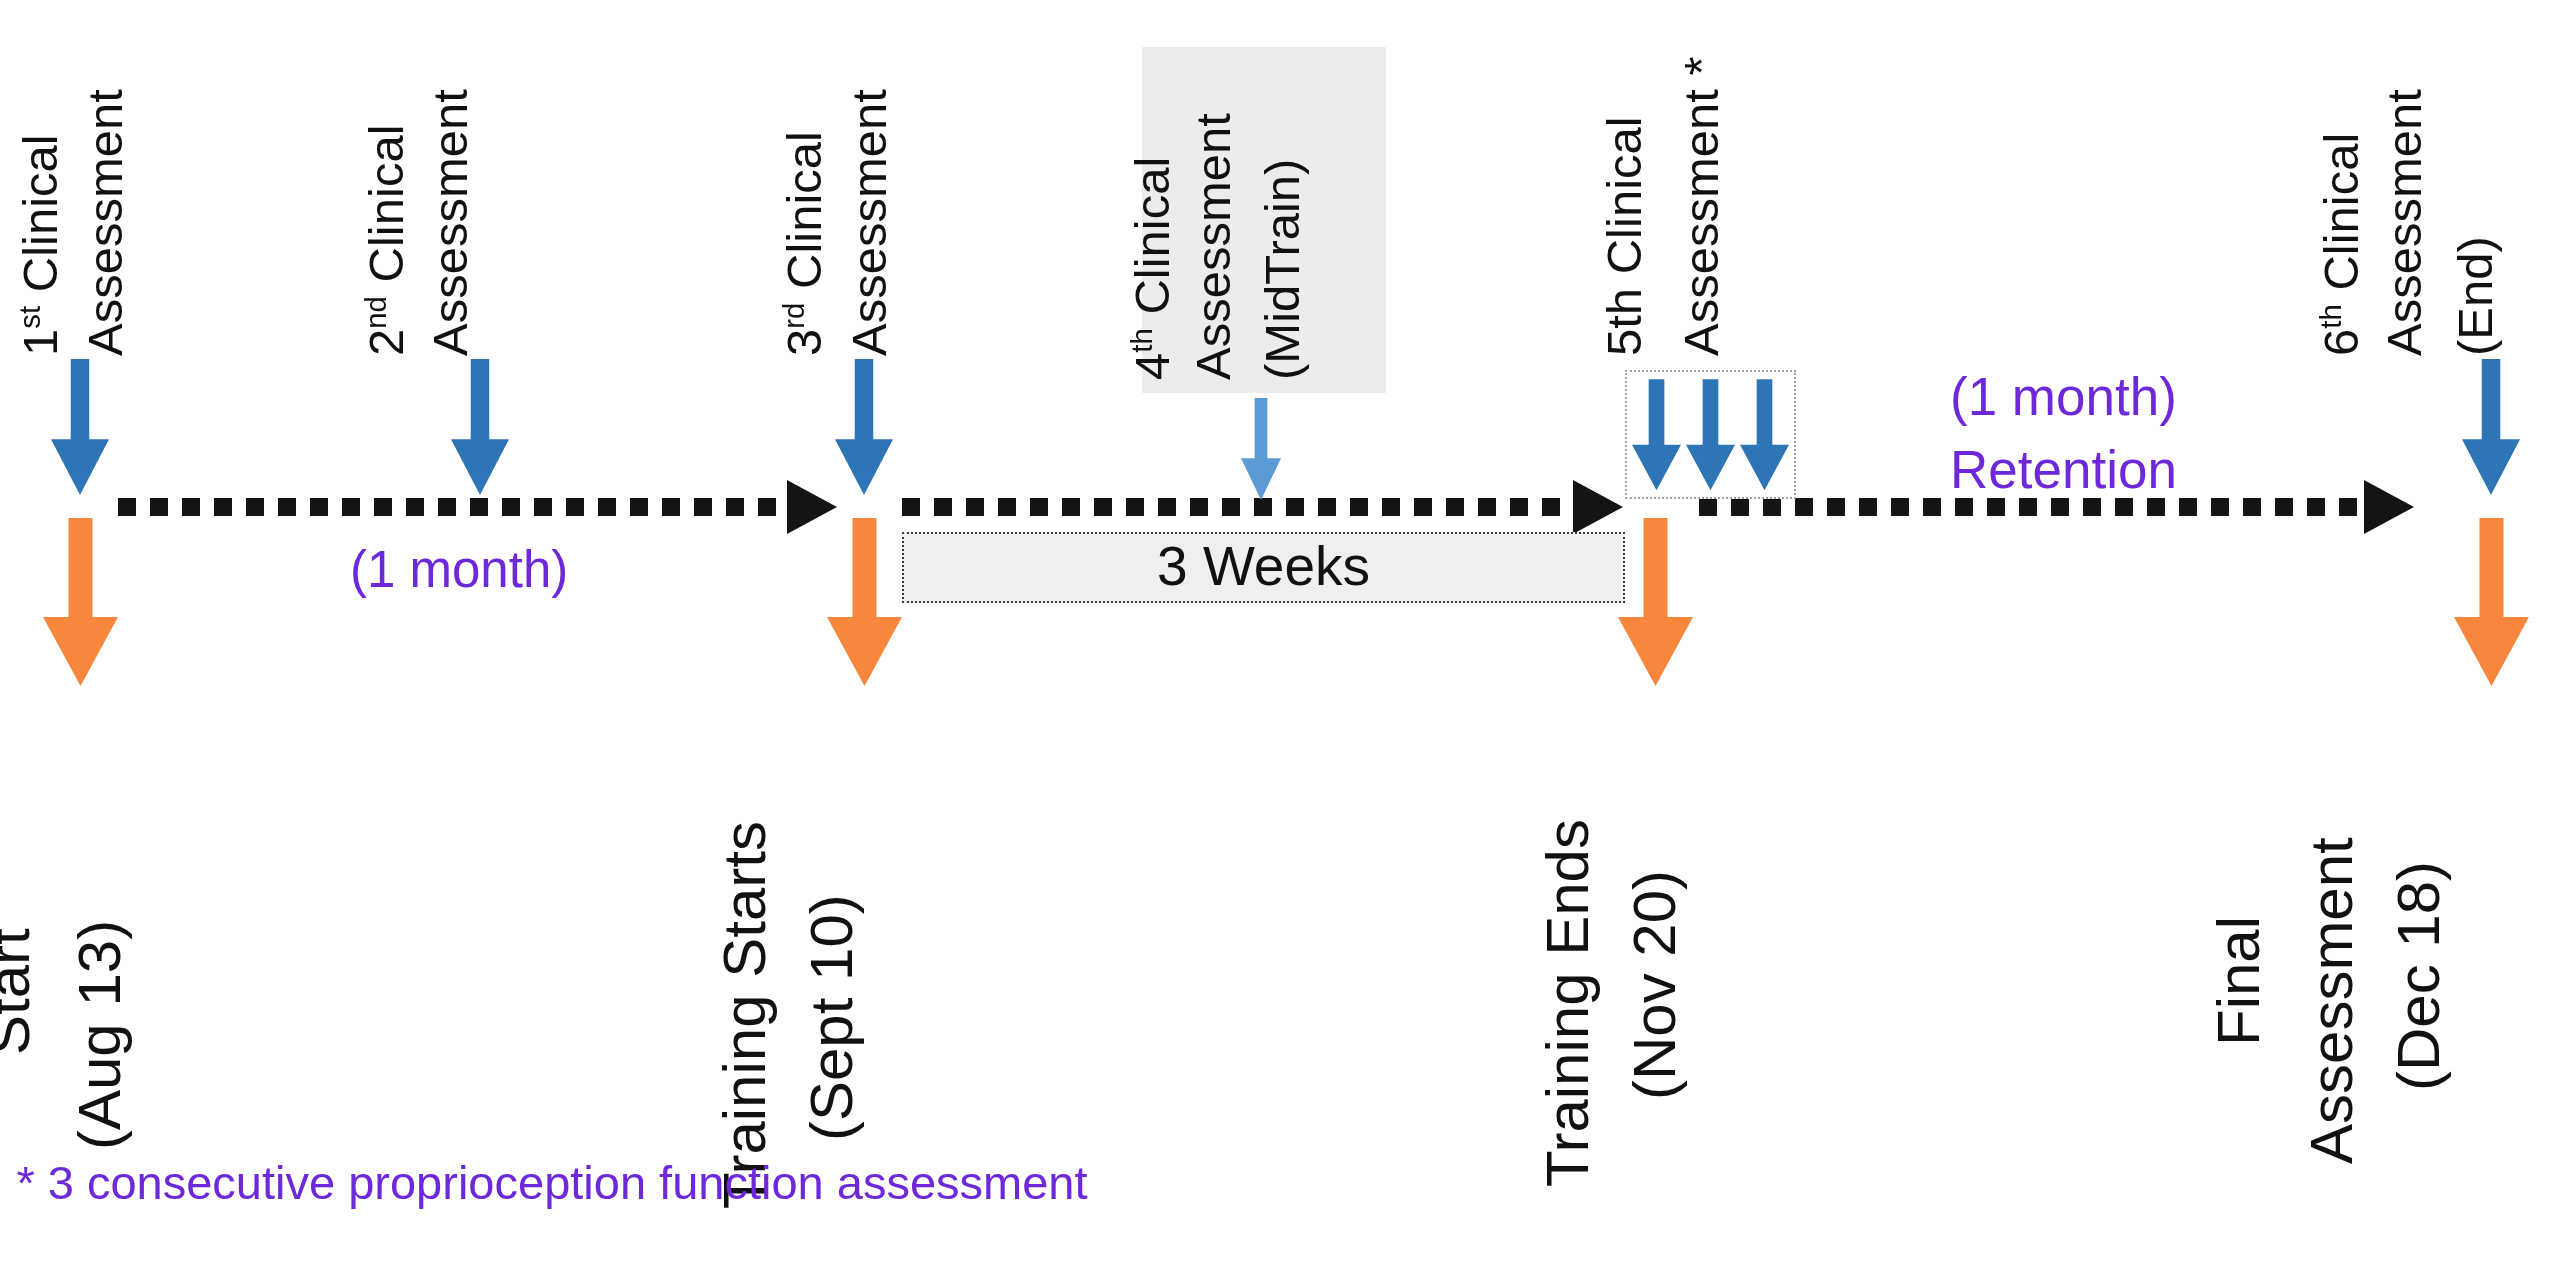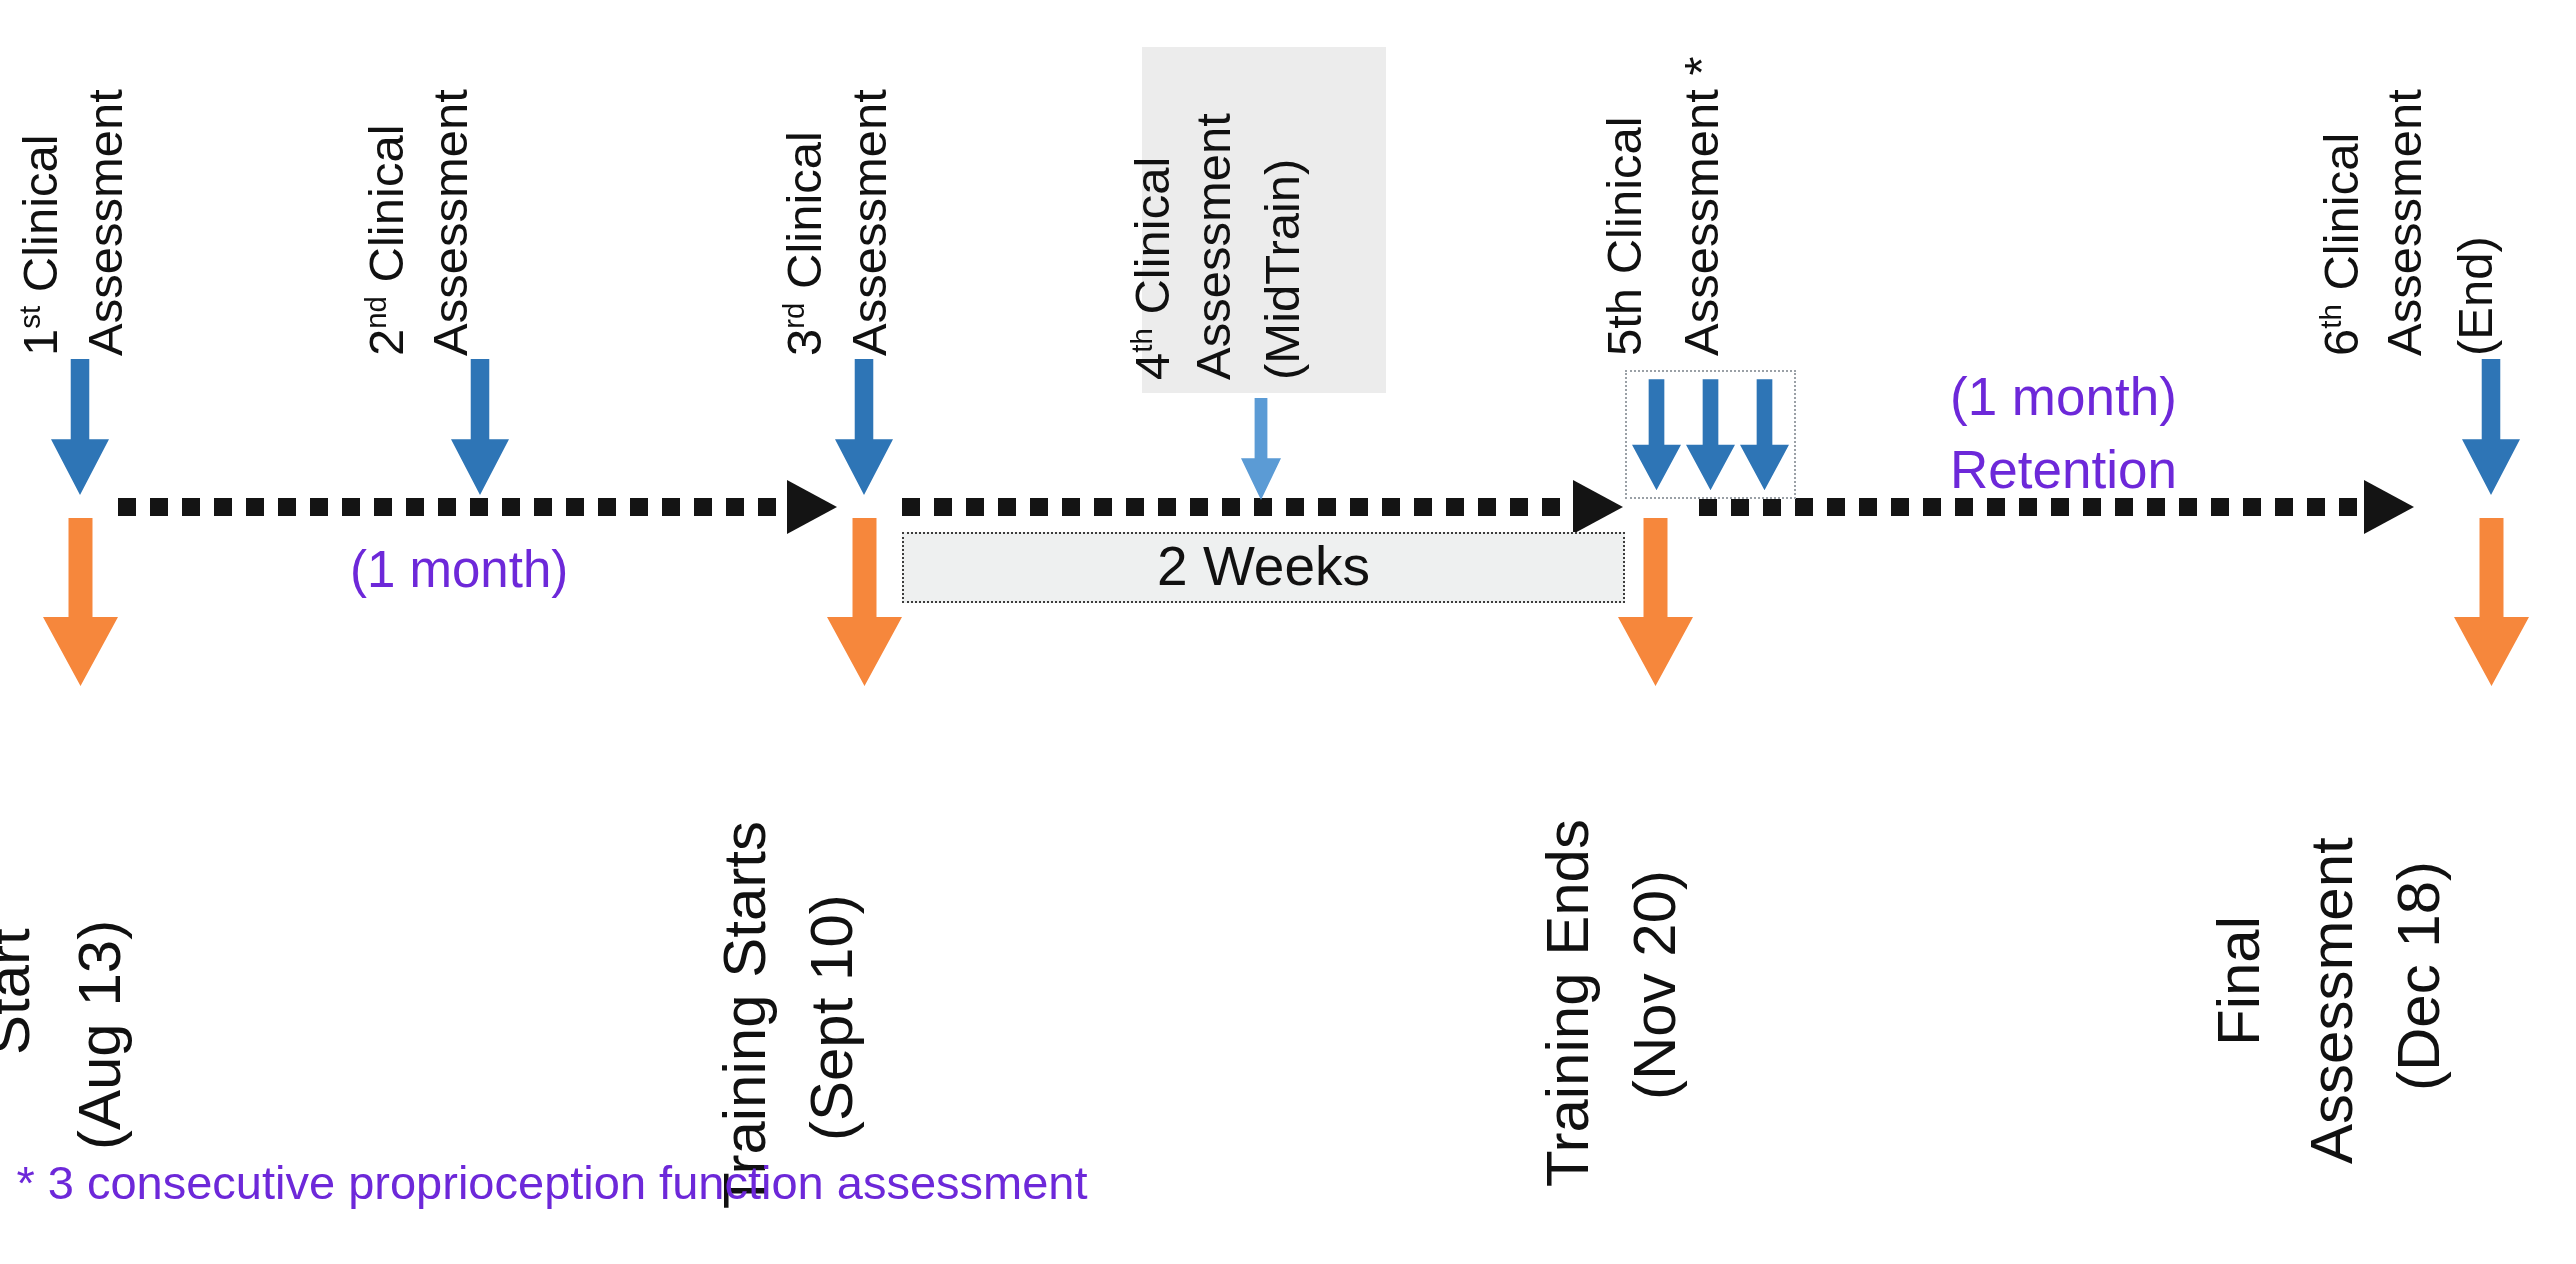--- a/index.html
+++ b/index.html
@@ -97,21 +97,21 @@
   <div class="arr orange" style="left:1618px;"></div>
 
   <div class="vcol" style="left:2359px;top:300px;"><span>6</span><span class="sup">th</span><span> Clinical</span></div>
   <div class="vcol" style="left:2432px;top:300px;">Assessment</div>
   <div class="vcol" style="left:2503px;top:300px;">(End)</div>
   <div class="arr blue" style="left:2462px;"></div>
   <div class="arr orange" style="left:2454px;"></div>
 
   <div class="note" id="month-gap-1">(1 month)</div>
 
-  <div class="sixweeks"><span>2 Weeks</span></div>
+  <div class="sixweeks"><span>3 Weeks</span></div>
 
   <div class="note" id="retention-note">
     <div>(1 month)</div>
     <div>Retention</div>
   </div>
 
   <div class="vcol big" style="left:43px;top:986px;">Start</div>
   <div class="vcol big" style="left:134px;top:1081px;">(Aug 13)</div>
 
   <div class="vcol big" style="left:779px;top:1140px;">Training Starts</div>

